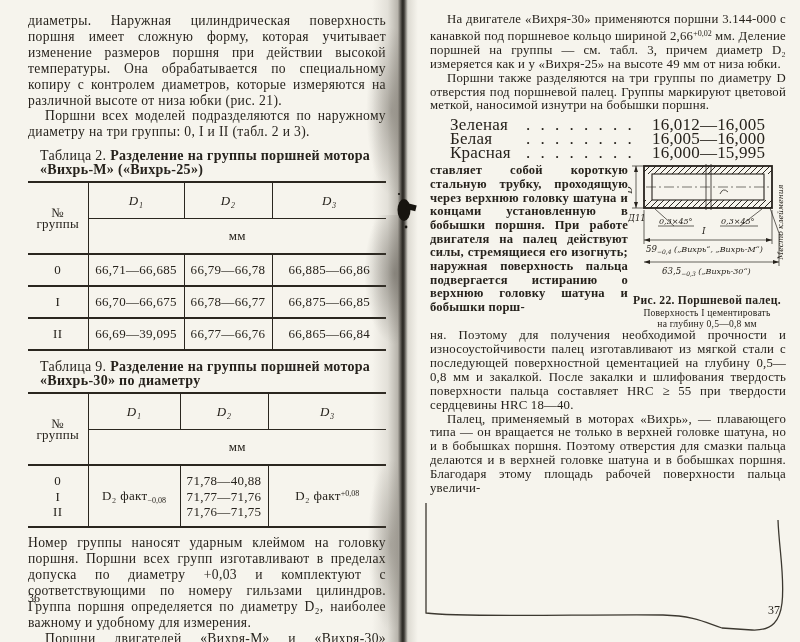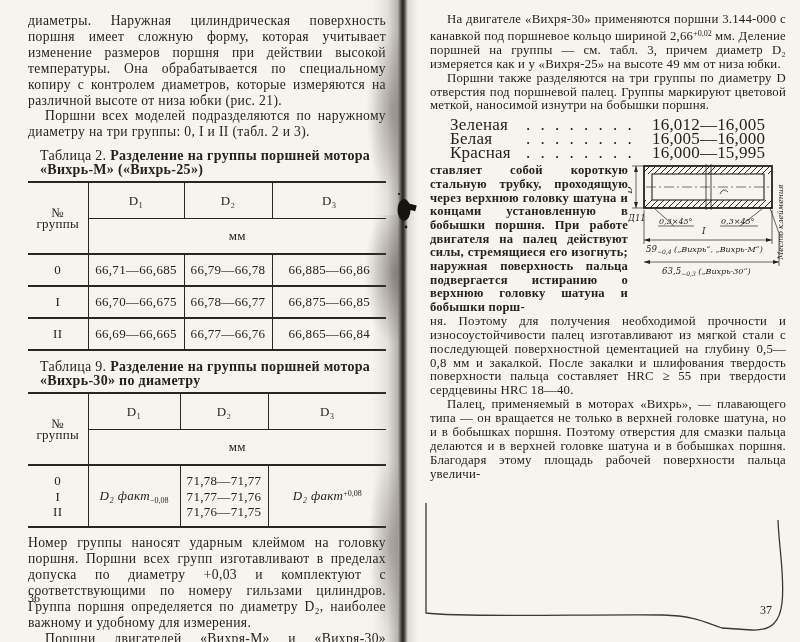--- a/index.html
+++ b/index.html
@@ -23,26 +23,26 @@
          letter-spacing:0;vertical-align:-4px;padding:0 1px;}
   
   .tcap{font-size:14px;line-height:13.5px;margin:9px 12px 5px;letter-spacing:.3px;}
   .tcap .tlbl{font-weight:normal;}
   .tcap b{font-weight:bold;}
   table.btab{width:100%;border-collapse:collapse;table-layout:fixed;
     border-top:2.4px solid #2a261f;border-bottom:2.4px solid #2a261f;}
   table.btab td{padding:7px 3px;text-align:center;font-size:13px;letter-spacing:.3px;}
   .c0h{font-size:10.6px;line-height:11.5px;}
   td.vline{border-left:1.2px solid #2a261f;}
-  td.dh{border-bottom:1.1px solid #2a261f;height:21px;margin-left:12px;}
+  td.dh{border-bottom:1.1px solid #2a261f;font-style:italic;height:21px;margin-left:12px;}
   td.unit{height:20px;font-size:11px;}
   tbody.tbody-rule td{border-top:2px solid #2a261f;}
   .drow div{line-height:15.4px;}
   .padt{padding-top:7px !important;} .padb{padding-bottom:7px !important;}
-  .ital{font-style:italic;}
+  .ital{}
   
   .ctable{margin:5px 4px 5px 20px;}
   .chead{display:flex;font-size:10.4px;letter-spacing:.3px;margin-bottom:1px;}
   .ch1{width:57%;text-align:center;}
   .ch2{width:43%;text-align:left;padding-left:4px;}
   .crow{display:flex;font-size:17px;line-height:13.6px;letter-spacing:.2px;}
   .cname{width:76px;}
   .cdots{flex:1;overflow:hidden;letter-spacing:3px;white-space:nowrap;}
   .cval{width:130px;padding-left:6px;}
   
@@ -108,21 +108,21 @@
         <td class="vline padt">66,885—66,86</td>
       </tr>
       <tr class="drow">
         <td>I</td>
         <td class="vline">66,70—66,675</td>
         <td class="vline">66,78—66,77</td>
         <td class="vline">66,875—66,85</td>
       </tr>
       <tr class="drow">
         <td class="padb">II</td>
-        <td class="vline padb">66,69—66,665</td>
+        <td class="vline padb">66,69—39,095</td>
         <td class="vline padb">66,77—66,76</td>
         <td class="vline padb">66,865—66,84</td>
       </tr>
     </tbody>
   </table>
 
   <div class="tcap">
     <span class="tlbl">Таблица 9.</span>
     <b>Разделение на группы поршней мотора «Вихрь-30» по диаметру</b>
   </div>
@@ -149,21 +149,21 @@
       <tr class="drow">
         <td class="padt padb">
           <div>0</div>
           <div>I</div>
           <div>II</div>
         </td>
         <td class="vline">
           <span class="ital">D₂ факт</span><sub>−0,08</sub>
         </td>
         <td class="vline padt padb">
-          <div>71,78—71,77</div>
+          <div>71,78—40,88</div>
           <div>71,77—71,76</div>
           <div>71,76—71,75</div>
         </td>
         <td class="vline">
           <span class="ital">D₂ факт</span><sup>+0,08</sup>
         </td>
       </tr>
     </tbody>
   </table>
 
@@ -250,27 +250,32 @@
 
         <line x1="151" y1="70" x2="151" y2="102" stroke="#26221c" stroke-width=".7"></line>
         <line x1="16" y1="98" x2="151" y2="98" stroke="#26221c" stroke-width=".7"></line>
         <polygon points="16,98 22,96 22,100" fill="#26221c"></polygon>
           <polygon points="151,98 145,96 145,100" fill="#26221c"></polygon>
         <text x="34" y="110" font-size="8.6" font-style="italic"><tspan>63,5</tspan><tspan font-size="6" dy="2.4">−0,3</tspan><tspan font-size="8" dy="-2.4"> („Вихрь-30“)</tspan></text>
 
         <line x1="142" y1="44" x2="152" y2="72" stroke="#26221c" stroke-width=".7"></line>
         <text x="155" y="58" font-size="7.6" font-style="italic" text-anchor="middle" transform="rotate(-90 155 58)">Место клеймения</text>
       </svg>
+      <div class="figcap">
+        <div class="fc1">Рис. 22. Поршневой палец.</div>
+        <div class="fc2">Поверхность I цементировать</div>
+        <div class="fc2">на глубину 0,5—0,8 мм</div>
+      </div>
     </div>
   </div>
 
   <p>ня. Поэтому для получения необходимой прочности и износоустойчивости палец изготавливают из мягкой стали с последующей поверхностной цементацией на глубину 0,5—0,8 мм и закалкой. После закалки и шлифования твердость поверхности пальца составляет HRC ≥ 55 при твердости сердцевины HRC 18—40.</p>
   <p class="indent">Палец, применяемый в моторах «Вихрь», — плавающего типа — он вращается не только в верхней головке шатуна, но и в бобышках поршня. Поэтому отверстия для смазки пальца делаются и в верхней головке шатуна и в бобышках поршня. Благодаря этому площадь рабочей поверхности пальца увеличи-</p>
 
-  <div class="pagenum" style="right:14px;top:603px">37</div>
+  <div class="pagenum" style="right:6px;top:603px">37</div>
 </div>
 
 <div class="spine"></div>
 <div class="smudge sm1"></div>
 <div class="smudge sm2"></div>
 <div class="smudge sm3"></div>
 <svg class="overlay" width="800" height="642" viewBox="0 0 800 642">
   <path d="M426,503 L426,613 C465,618 590,614 663,615 C696,616 706,623 722,628 L752,630 C773,631 780,620 782,603 C785,577 779,549 778,520" fill="none" stroke="#3c3830" stroke-width="1.3"></path>
   <ellipse cx="404" cy="210" rx="6.5" ry="11" fill="#17140f"></ellipse>
   <rect x="407" y="203" width="10" height="6" fill="#17140f" transform="rotate(14 407 203)"></rect>

